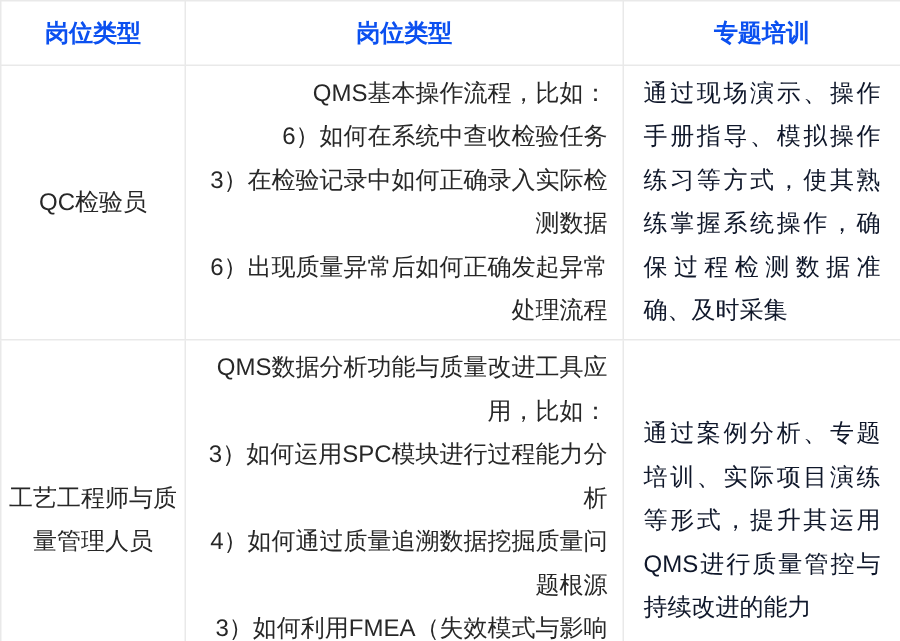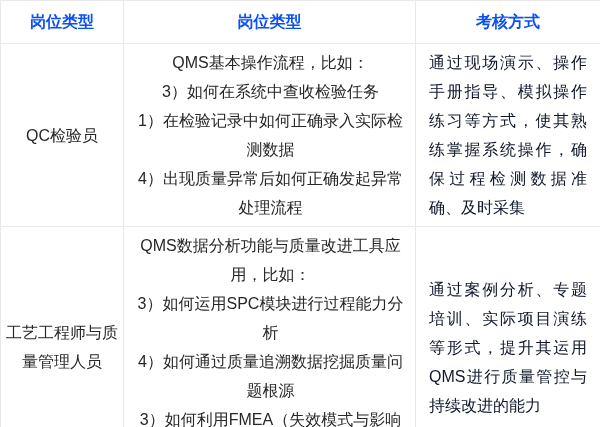--- a/index.html
+++ b/index.html
@@ -33,21 +33,21 @@
     font-size: 16px;
     color: #272727;
     line-height: 29px;
     padding: 0 0;
   }
   td.col-training {
     font-size: 16px;
     color: #272727;
     line-height: 29px;
     padding: 4px 10px 4px 12px;
-    text-align: center;
+    text-align: right;
   }
   td.col-assessment {
     font-size: 16px;
     color: #0f172a;
     line-height: 29px;
     padding: 4px 13px 4px 13px;
     text-align: justify;
     text-justify: inter-ideograph;
   }
   tr.row-1 { height: 177px; }
@@ -60,31 +60,31 @@
 <table class="doc-table">
   <colgroup>
     <col style="width:123px">
     <col style="width:292px">
     <col style="width:185px">
   </colgroup>
   <thead>
     <tr>
       <th>岗位类型</th>
       <th>岗位类型</th>
-      <th>考核方式</th>
+      <th>专题培训</th>
     </tr>
   </thead>
   <tbody>
     <tr class="row-1">
       <td class="col-position">QC检验员</td>
       <td class="col-training">
         <span class="training-line">QMS基本操作流程，比如：</span>
-        <span class="training-line">3）如何在系统中查收检验任务</span>
-        <span class="training-line">1）在检验记录中如何正确录入实际检测数据</span>
-        <span class="training-line">4）出现质量异常后如何正确发起异常处理流程</span>
+        <span class="training-line">6）如何在系统中查收检验任务</span>
+        <span class="training-line">3）在检验记录中如何正确录入实际检测数据</span>
+        <span class="training-line">6）出现质量异常后如何正确发起异常处理流程</span>
       </td>
       <td class="col-assessment">通过现场演示、操作手册指导、模拟操作练习等方式，使其熟练掌握系统操作，确保过程检测数据准确、及时采集</td>
     </tr>
     <tr class="row-2">
       <td class="col-position">工艺工程师与质量管理人员</td>
       <td class="col-training">
         <span class="training-line">QMS数据分析功能与质量改进工具应用，比如：</span>
         <span class="training-line">3）如何运用SPC模块进行过程能力分析</span>
         <span class="training-line">4）如何通过质量追溯数据挖掘质量问题根源</span>
         <span class="training-line">3）如何利用FMEA（失效模式与影响分析）模块进行潜在质量风险评估等</span>

